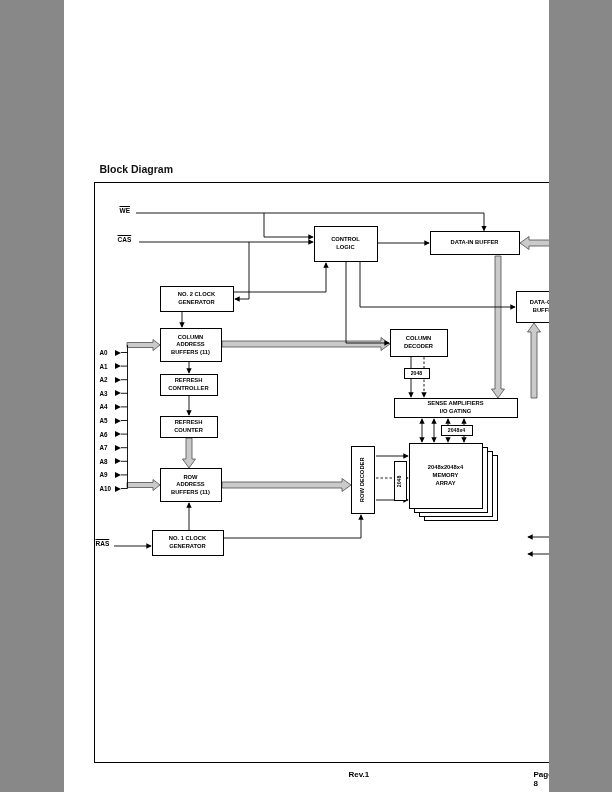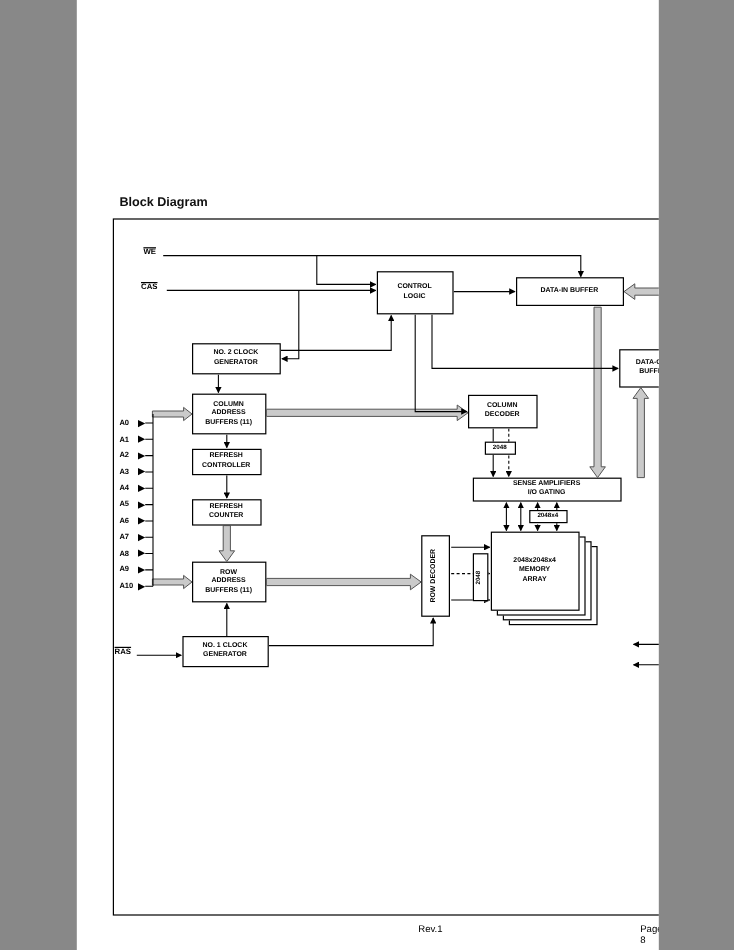--- a/index.html
+++ b/index.html
@@ -12,21 +12,21 @@
   .blk { position:absolute; border:1.1px solid #000; background:#fff; display:flex; align-items:center; justify-content:center; text-align:center; font-weight:bold; font-size:5.8px; line-height:1.3; white-space:pre-line; color:#000; z-index:10; }
   .tiny { font-size:5.2px; }
   .vtxt { transform:rotate(-90deg); white-space:nowrap; }
   .sheet { position:absolute; border:1px solid #000; background:#fff; z-index:8; }
   .sheet.front { z-index:9; display:flex; align-items:center; justify-content:center; text-align:center; font-weight:bold; font-size:5.8px; line-height:1.35; white-space:pre-line; }
   .sig { position:absolute; font-weight:bold; font-size:6.5px; color:#000; z-index:10; white-space:nowrap; }
   .over { text-decoration:overline; }
   .addr-row { position:absolute; left:36px; display:flex; align-items:center; height:8px; z-index:10; }
   .addr-label { width:15px; font-size:6.3px; font-weight:bold; }
   .tri { width:0; height:0; border-left:6px solid #000; border-top:3.5px solid transparent; border-bottom:3.5px solid transparent; }
-  .footer-text { position:absolute; font-size:8px; color:#000; z-index:10; }
+  .footer-text { position:absolute; font-size:8px; color:#000; z-index:10;font-weight:bold; }
 </style>
 </head>
 <body>
 
 <div class="page">
 
   <div class="title">Block Diagram</div>
   <div class="frame"></div>
 
   <svg class="wires" viewBox="0 0 612 792">

